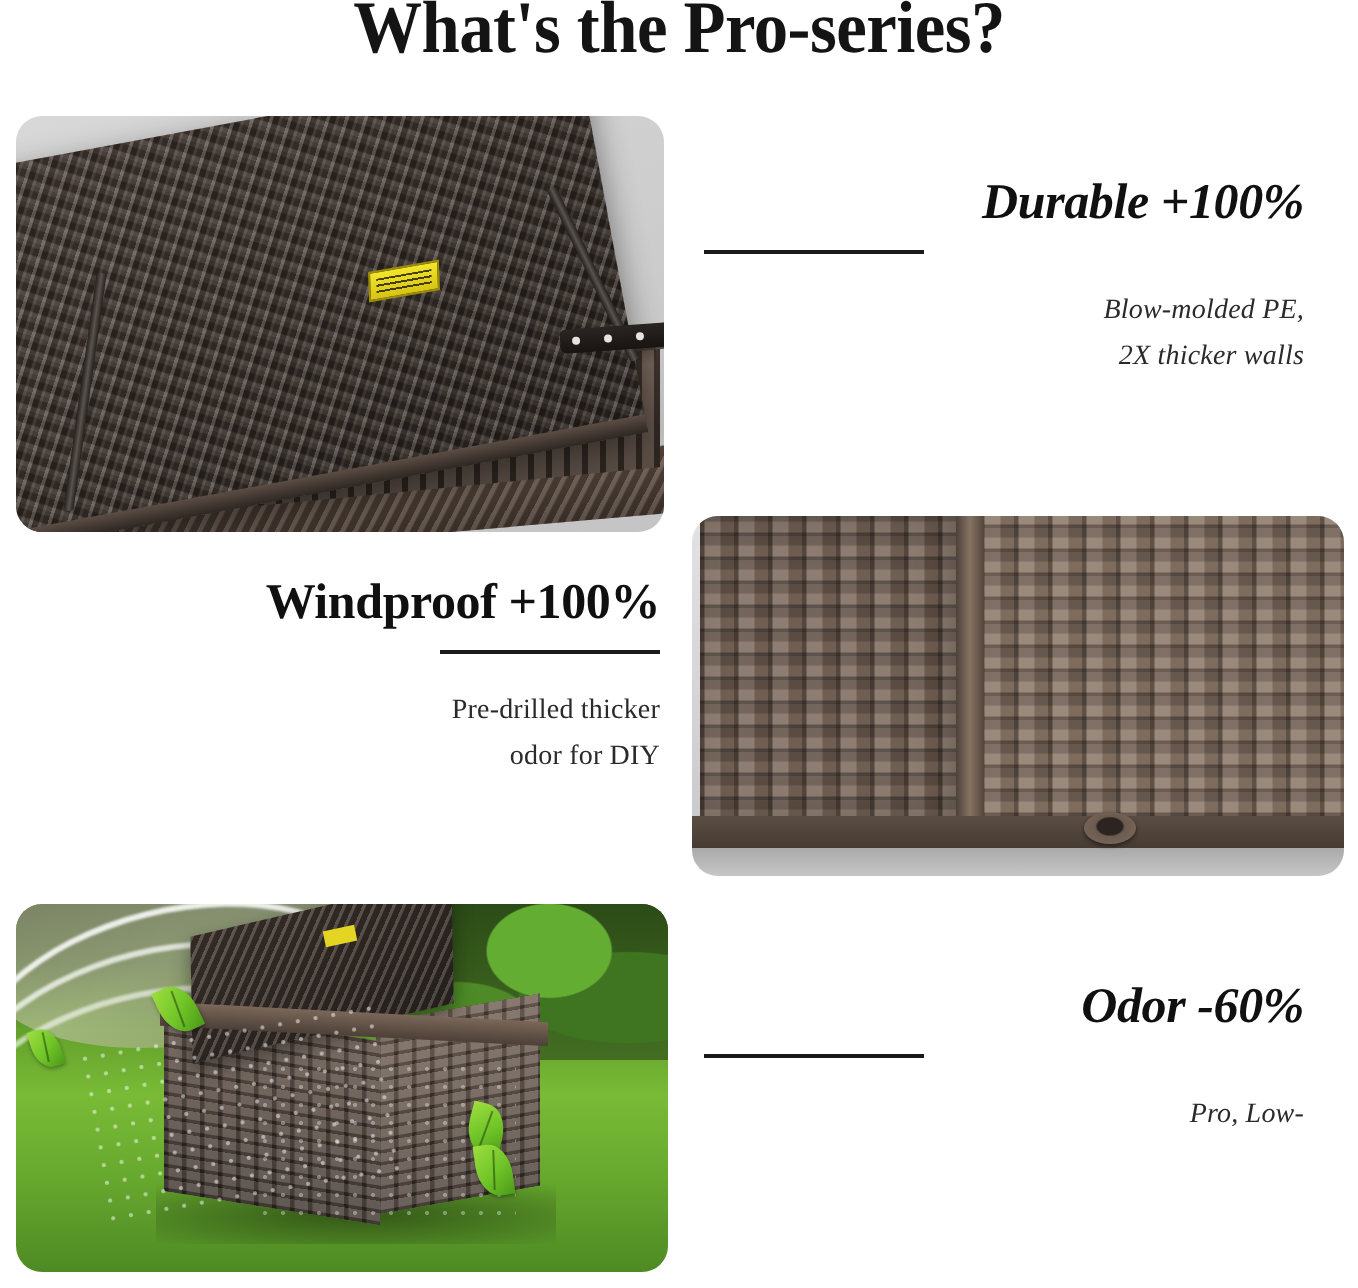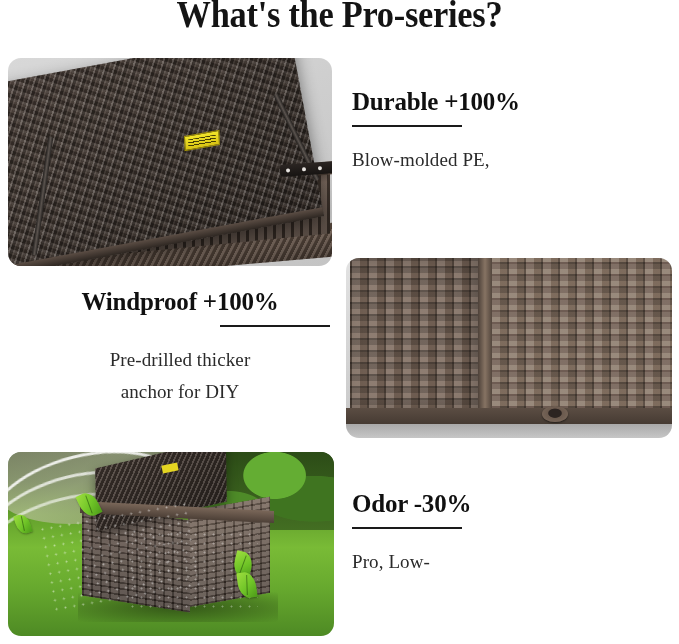--- a/index.html
+++ b/index.html
@@ -59,28 +59,28 @@
   .feature-rule {
     height: 2px;
     background: #1a1a1a;
     width: 110px;
     margin-top: 9px;
   }
 
   .feature-body {
     font-family: "Liberation Serif", "DejaVu Serif", serif;
     font-weight: normal;
-    font-size: 19px;
+    font-size: 14px;
     line-height: 1.70;
     color: #2a2a2a;
     margin-top: 17px;
     letter-spacing: 0.1px;
   }
 
-  .align-left  { text-align: left; }
+  .align-left  { text-align: right; font-style: italic; }
   .align-right { text-align: right; }
   .align-right .feature-rule { margin-left: auto; }
 
   
   
   
   #panel-open-lid {
     left: 8px; top: 58px; width: 324px; height: 208px;
     background:
       linear-gradient(160deg, #d8d8d8 0%, #cfcfcf 40%, #c4c4c4 100%);
@@ -395,29 +395,30 @@
   </div>
   <div class="warn-label"></div>
   <div class="hinge"></div>
 </figure>
 
 <div class="feature-block align-left" id="block-durable" style="left: 352px; top: 88px; width: 300px;">
   <div class="feature-heading">Durable +100%</div>
   <div class="feature-rule"></div>
   <p class="feature-body">
     <span>Blow-molded PE,</span><br>
+    <span>2X thicker walls</span>
   </p>
 </div>
 
-<div class="feature-block align-right" id="block-windproof" style="left: 30px; top: 288px; width: 300px; text-align: center;">
+<div class="feature-block align-right" id="block-windproof" style="left: 30px; top: 288px; width: 300px;">
   <div class="feature-heading">Windproof +100%</div>
   <div class="feature-rule"></div>
   <p class="feature-body">
     <span>Pre-drilled thicker</span><br>
-    <span>anchor for DIY</span>
+    <span>odor for DIY</span>
   </p>
 </div>
 
 <figure class="photo-panel" id="panel-corner">
   <div class="face-left weave"></div>
   <div class="face-right weave"></div>
   <div class="corner-post"></div>
   <div class="bottom-lip"></div>
   <div class="anchor-hole"></div>
   <div class="ground-shadow"></div>
@@ -437,18 +438,18 @@
   <div class="lid-warn"></div>
   <div class="mist mist-1"></div>
   <div class="mist mist-2"></div>
   <div class="leaf leaf-a"></div>
   <div class="leaf leaf-b"></div>
   <div class="leaf leaf-c"></div>
   <div class="leaf leaf-d"></div>
 </figure>
 
 <div class="feature-block align-left" id="block-odor" style="left: 352px; top: 490px; width: 300px;">
-  <div class="feature-heading">Odor -30%</div>
+  <div class="feature-heading">Odor -60%</div>
   <div class="feature-rule"></div>
   <p class="feature-body">
     <span>Pro, Low-</span><br>
   </p>
 </div>
 
 </body></html>

